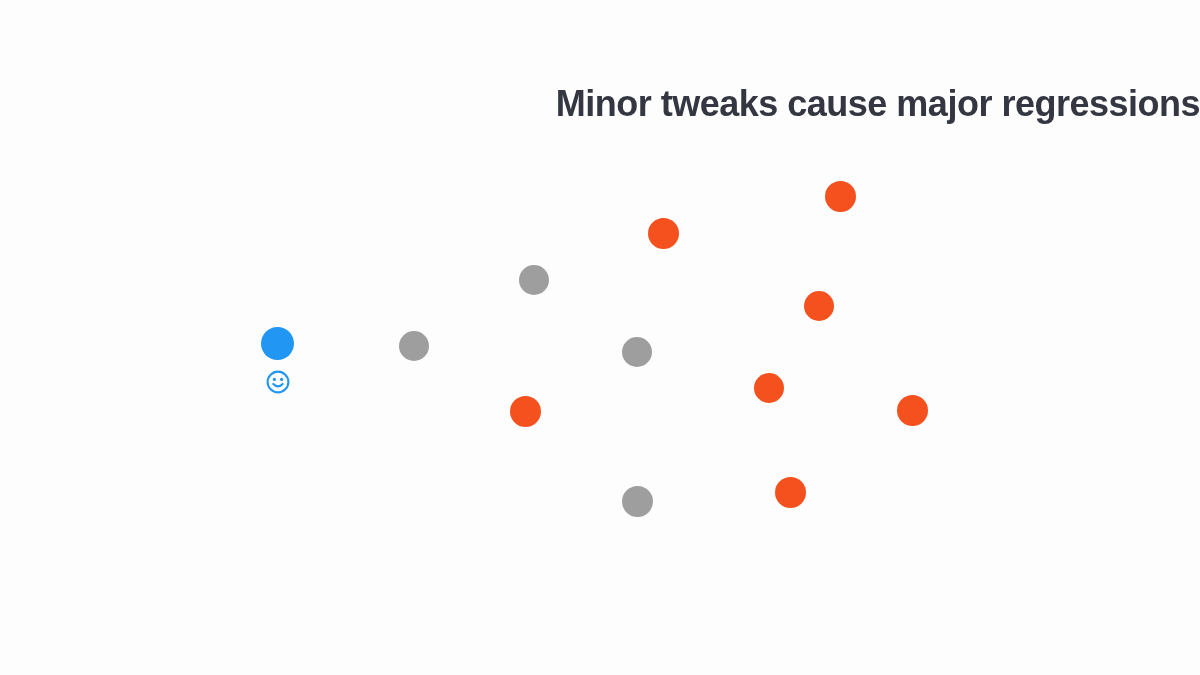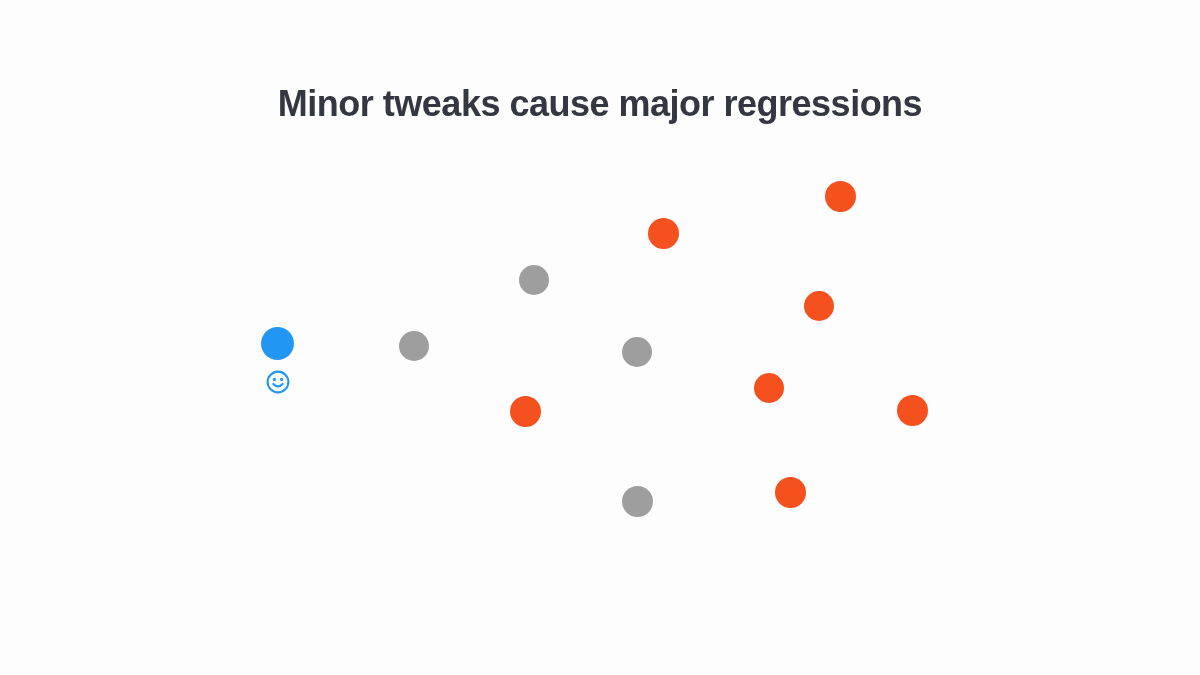--- a/index.html
+++ b/index.html
@@ -14,21 +14,21 @@
     width: 1200px;
     height: 675px;
     overflow: hidden;
   }
   .title {
     position: absolute;
     top: 83px;
     left: 0;
     width: 100%;
     margin: 0;
-    text-align: center;
+    text-align: right;
     font-size: 36px;
     font-weight: 700;
     letter-spacing: -0.5px;
   }
   .dot {
     position: absolute;
     border-radius: 50%;
   }
   .smiley {
     position: absolute;

